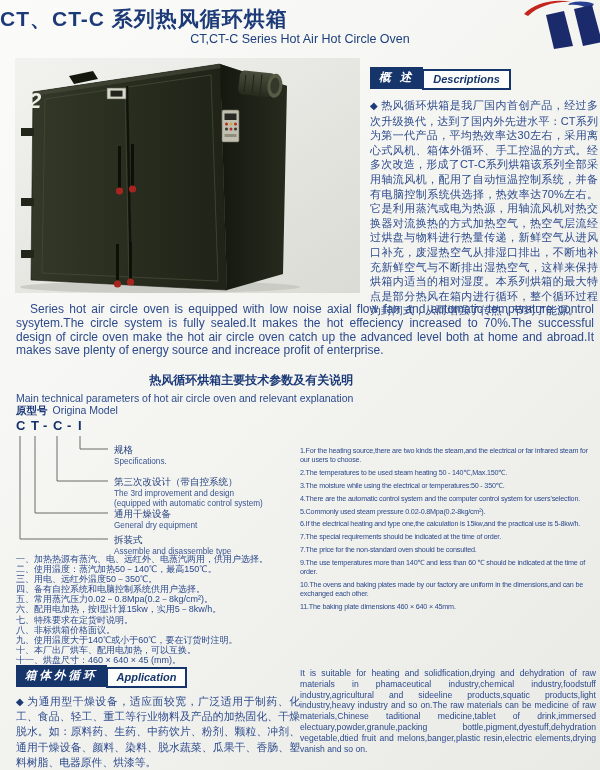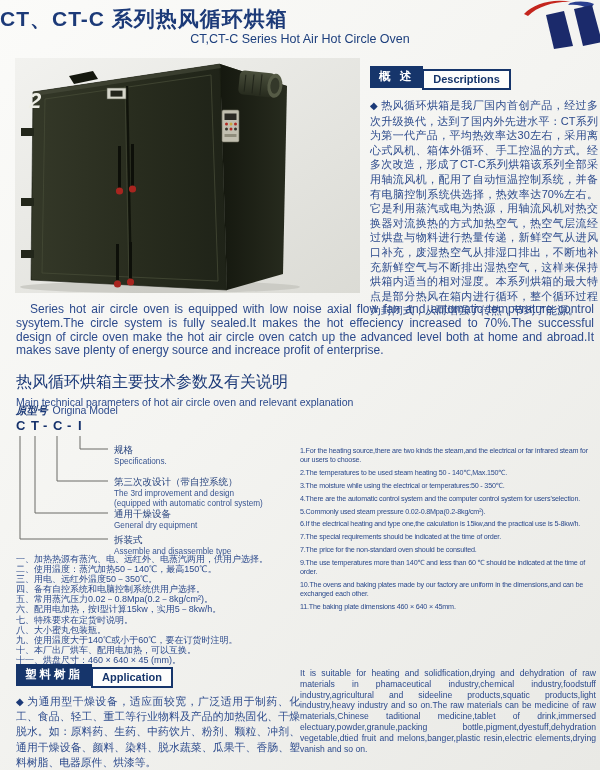--- a/index.html
+++ b/index.html
@@ -9,40 +9,40 @@
         color:#2c4a8c;}
   
   .title{position:absolute;top:5px;left:0;right:0;text-align:left;
          font-size:21px;font-weight:bold;color:#1c3a78;letter-spacing:1px;white-space:nowrap;}
   .subtitle{position:absolute;top:32px;left:0;right:0;text-align:center;
             font-size:12.5px;color:#1d3f7d;}
   .logo{position:absolute;top:0;right:0;width:80px;height:50px;overflow:hidden;}
   
   .photo{position:absolute;left:15px;top:58px;width:345px;height:235px;}
   
-  .tabrow{display:flex;align-items:flex-start;}
+  .tabrow{display:flex;align-items:center;font-style:italic;}
   .tab-cn{background:#16356b;color:#ffffff;font-weight:bold;font-size:11.5px;
           padding:3px 9px 4px;letter-spacing:3px;white-space:nowrap;}
   .tab-en{border:2px solid #16356b;background:#fdfdfc;color:#16356b;font-weight:bold;
           font-size:11px;padding:2px 9px 3px;margin-top:3px;margin-left:-1px;white-space:nowrap;}
   
   .overview{position:absolute;left:370px;top:66px;width:228px;}
   .overview-body{margin-top:8px;font-size:11px;line-height:14.6px;text-align:justify;color:#2c4a8c;}
   .bullet{color:#1c3a78;margin-right:3px;font-size:10px;}
   
   .intro{position:absolute;left:16px;top:303px;width:578px;font-size:12px;
          line-height:13.8px;text-align:justify;text-indent:14px;color:#2c4a8c;}
   
   .tech{position:absolute;left:16px;top:372px;}
-  .tech-cn{font-weight:normal;font-size:16px;color:#1c3a78;}
+  .tech-cn{font-weight:bold;font-size:12px;color:#1c3a78;text-align:right;}
   .tech-en{font-size:10.5px;margin-top:3px;color:#2c4a8c;}
   
   .model{position:absolute;left:16px;top:404px;width:284px;height:152px;}
   .model-label{font-size:10.5px;}
-  .model-label .cn{font-weight:bold;color:#1c3a78;font-style:italic;}
+  .model-label .cn{font-weight:bold;color:#1c3a78;}
   .model-label .en{color:#2c4a8c;margin-left:5px;}
   .model-code{position:absolute;top:14px;left:0;height:16px;}
   .model-code span{position:absolute;font-size:13px;font-weight:bold;color:#15316b;}
   .mc0{left:0;} .mc1{left:15px;} .mc2{left:27px;} .mc3{left:37px;} .mc4{left:51px;} .mc5{left:62px;}
   .model-svg{position:absolute;left:0;top:30px;width:96px;height:110px;}
   .branch{position:absolute;left:98px;width:186px;}
   .branch .bcn{font-size:9.5px;color:#24407c;}
   .branch .ben{font-size:8.2px;color:#3a5692;line-height:10px;}
   .b1{top:40px;} .b2{top:72px;} .b3{top:104px;} .b4{top:130px;}
   
@@ -209,21 +209,21 @@
   </div>
 
   <div class="cn-list">
     <div class="cnli">一、加热热源有蒸汽、电、远红外、电蒸汽两用，供用户选择。</div>
     <div class="cnli">二、使用温度：蒸汽加热50－140℃，最高150℃。</div>
     <div class="cnli">三、用电、远红外温度50－350℃。</div>
     <div class="cnli">四、备有自控系统和电脑控制系统供用户选择。</div>
     <div class="cnli">五、常用蒸汽压力0.02－0.8Mpa(0.2－8kg/cm²)。</div>
     <div class="cnli">六、配用电加热，按Ⅰ型计算15kw，实用5－8kw/h。</div>
     <div class="cnli">七、特殊要求在定货时说明。</div>
-    <div class="cnli">八、大小蜜丸包装瓶。</div>
+    <div class="cnli">八、非标烘箱价格面议。</div>
     <div class="cnli">九、使用温度大于140℃或小于60℃，要在订货时注明。</div>
     <div class="cnli">十、本厂出厂烘车、配用电加热，可以互换。</div>
     <div class="cnli">十一、烘盘尺寸：460 × 640 × 45 (mm)。</div>
   </div>
 
   <div class="en-list">
     <div class="enli">1.For the heating source,there are two kinds the steam,and the electrical or far infrared steam for our users to choose.</div>
     <div class="enli">2.The temperatures to be used steam heating 50 - 140℃,Max.150℃.</div>
     <div class="enli">3.The moisture while using the electrical or temperatures:50 - 350℃.</div>
     <div class="enli">4.There are the automatic control system and the computer control system for users'selection.</div>
@@ -231,21 +231,21 @@
     <div class="enli">6.If the electrical heating and type one,the calculation is 15kw,and the practical use is 5-8kw/h.</div>
     <div class="enli">7.The special requirements should be indicated at the time of order.</div>
     <div class="enli">7.The price for the non-standard oven should be consulted.</div>
     <div class="enli">9.The use temperatures more than 140℃ and less than 60 ℃ should be indicated at the time of order.</div>
     <div class="enli">10.The ovens and baking plates made by our factory are uniform in the dimensions,and can be exchanged each other.</div>
     <div class="enli">11.The baking plate dimensions 460 × 640 × 45mm.</div>
   </div>
 
   <div class="application">
     <div class="tabrow">
-      <span class="tab-cn">塑料树脂</span>
+      <span class="tab-cn">箱体外循环</span>
       <span class="tab-en">Application</span>
     </div>
     <div class="app-body">
       <span class="bullet">◆</span><span>为通用型干燥设备，适应面较宽，广泛适用于制药、化工、食品、轻工、重工等行业物料及产品的加热固化、干燥脱水。如：原料药、生药、中药饮片、粉剂、颗粒、冲剂、通用干燥设备、颜料、染料、脱水蔬菜、瓜果干、香肠、塑料树脂、电器原件、烘漆等。</span>
     </div>
   </div>
 
   <div class="app-en">It is suitable for heating and solidfication,drying and dehydration of raw materials in phamaceutical industry,chemical industry,foodstuff industry,agricultural and sideeline products,squatic products,light industry,heavy industry and so on.The raw materials can be medicine of raw materials,Chinese taditional medicine,tablet of drink,immersed electuary,powder,granule,packing bottle,pigment,dyestuff,dehydration vegetable,dtied fruit and melons,banger,plastic resin,electric elements,drying vanish and so on.</div>
 
 </div>

